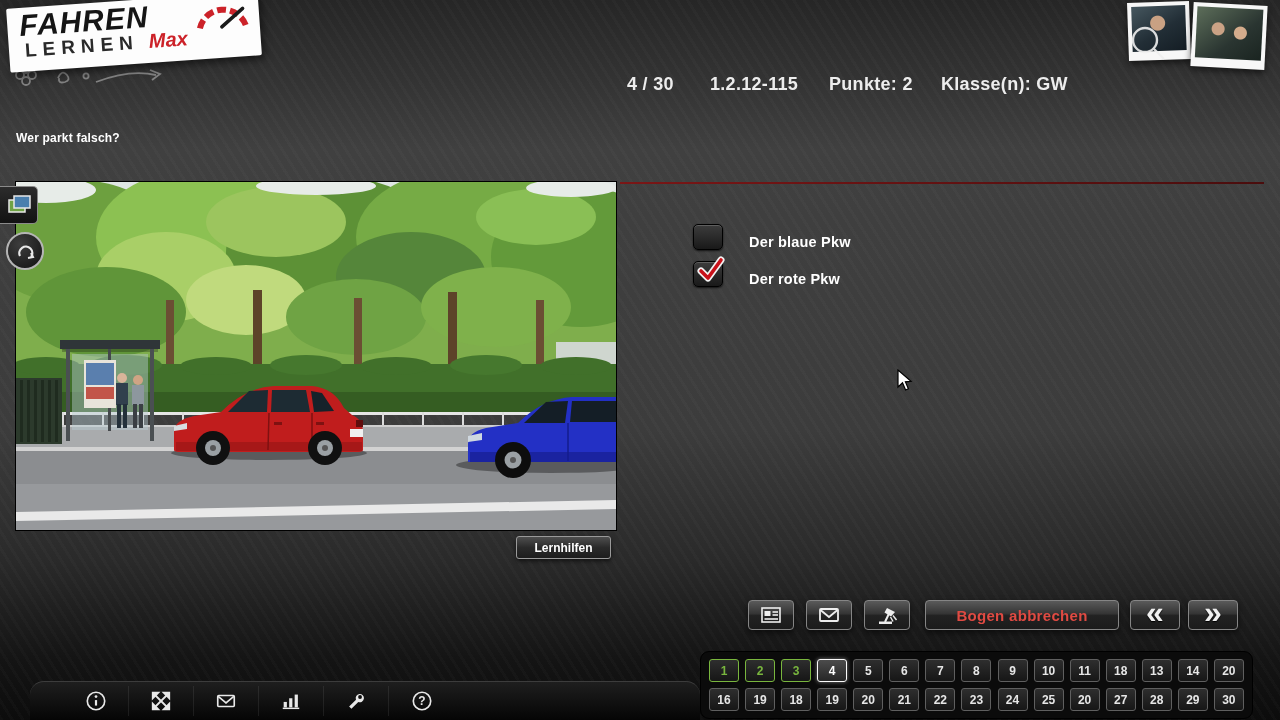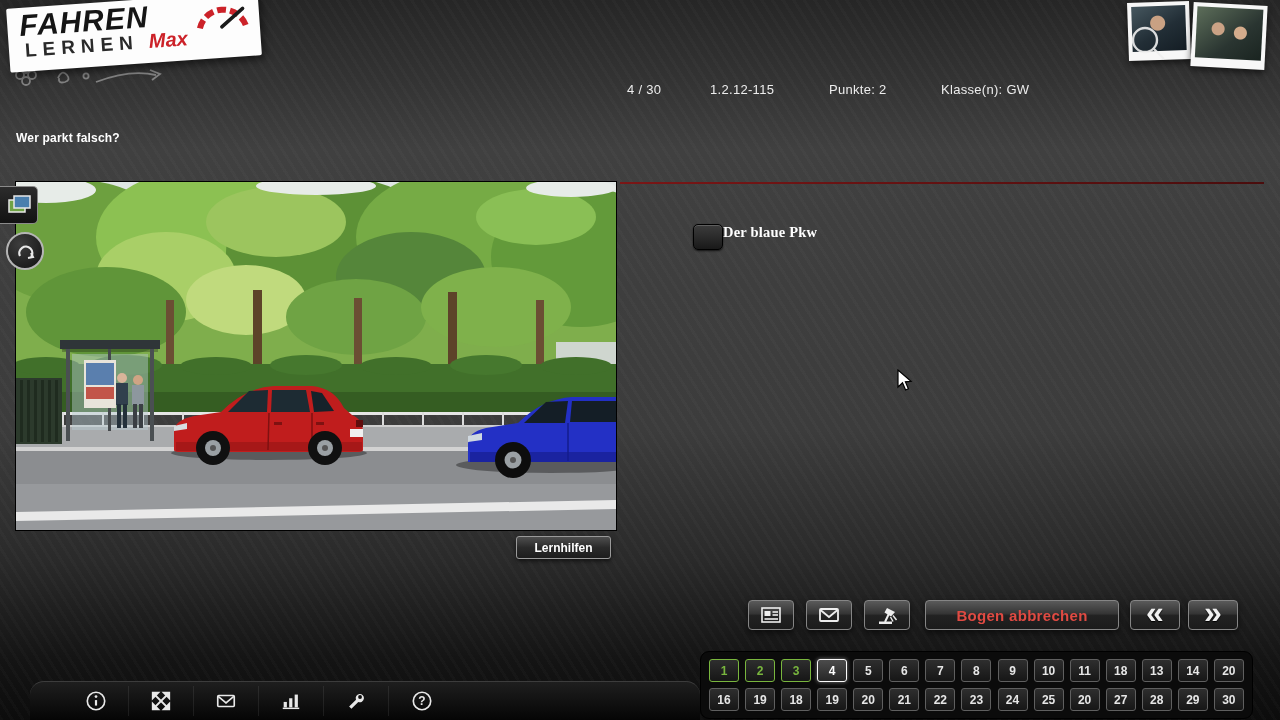--- a/index.html
+++ b/index.html
@@ -38,21 +38,21 @@
       radial-gradient(circle at 48% 38%, #c9a183 0 7px, rgba(0,0,0,0) 8px),
       linear-gradient(150deg,#46575f,#222e36 55%,#141d24); }
   .p2 { left:1192px; top:4px; width:74px; height:64px; transform:rotate(3deg); }
   .p2 .photo { background:
       radial-gradient(circle at 33% 42%, #caa285 0 6px, rgba(0,0,0,0) 7px),
       radial-gradient(circle at 67% 48%, #d4ac8c 0 6px, rgba(0,0,0,0) 7px),
       linear-gradient(140deg,#5d6e5a,#2a3531 60%,#1a2420); }
   .magnifier-doodle { position:absolute; left:1128px; top:24px; width:44px; height:42px; z-index:6; }
 
   
-  .h-item { position:absolute; top:82px; color:#ededed; font-size:13px; font-weight:normal; letter-spacing:.3px; }
+  .h-item { position:absolute; top:74px; color:#ededed; font-size:18px; font-weight:bold; letter-spacing:.3px; }
   .h-progress { left:627px; } .h-code { left:710px; } .h-points { left:829px; } .h-classes { left:941px; }
 
   .question-title { position:absolute; left:16px; top:131px; color:#fff; font-size:12px; font-weight:bold; letter-spacing:.2px; }
 
   
   .side-tab { position:absolute; left:0; width:38px; height:38px; background:linear-gradient(#2c2c2c,#121212);
     border:1px solid #8a8a8a; border-left:none; border-radius:0 5px 5px 0; display:flex; align-items:center; justify-content:center; z-index:6; }
   .tab1 { top:186px; }
   .tab2 { top:232px; left:6px; border:2px solid #b5b5b5; border-radius:50%; background:radial-gradient(circle at 35% 30%, #3d3d3d, #111); }
 
@@ -62,21 +62,21 @@
   .lernhilfen-btn {
     position:absolute; left:516px; top:536px; width:95px; height:23px; z-index:3;
     background:linear-gradient(180deg,#4e4e4e,#2a2a2a 50%,#1d1d1d); border:1px solid #9a9a9a; border-radius:3px;
     color:#fff; font:bold 12px "Liberation Sans",sans-serif; box-shadow:0 2px 4px rgba(0,0,0,.6);
   }
 
   
   .answer-topline { position:absolute; left:620px; top:182px; width:644px; height:2px;
     background:linear-gradient(90deg,#7a1616,#4a0d0d); }
   .answers-list { position:absolute; left:693px; top:224px; z-index:3; }
-  .answer-row { display:flex; align-items:flex-start; height:26px; margin-bottom:11px;font-family:Liberation Serif, serif; }
+  .answer-row { display:flex; align-items:flex-end; gap:26px; height:26px; margin-bottom:11px; }
   .checkbox { position:relative; width:30px; height:26px; border-radius:5px;
     background:linear-gradient(#3c3c3c,#191919); border:1px solid #000;
     box-shadow: inset 0 1px 0 rgba(255,255,255,.18), 0 1px 2px rgba(0,0,0,.7); flex:0 0 auto; }
   .checkbox svg { position:absolute; left:1px; top:-8px; width:32px; height:32px; }
   .answer-label { color:#fff; font-size:14.5px; font-weight:bold; letter-spacing:.2px; }
 
   
   .act-btn { position:absolute; top:600px; height:30px;
     background:linear-gradient(180deg,#5a5a5a 0%,#353535 45%,#222 52%,#1b1b1b 100%);
     border:1px solid #858585; border-radius:4px; box-shadow:0 3px 6px rgba(0,0,0,.55);
@@ -298,20 +298,29 @@
     </svg>
   </div>
 
   <button class="lernhilfen-btn">Lernhilfen</button>
 
   <div class="answer-topline"></div>
   <div class="answers-list">
       <div class="answer-row">
         <span class="checkbox"></span>
         <span class="answer-label">Der blaue Pkw</span>
+      </div>
+      <div class="answer-row">
+        <span class="checkbox">
+          <svg viewBox="0 0 32 32">
+            <path d="M6 17 L13 24 L26 6" fill="none" stroke="#f2f2f2" stroke-width="7" stroke-linecap="round" stroke-linejoin="round"></path>
+            <path d="M6 17 L13 24 L26 6" fill="none" stroke="#c8111a" stroke-width="3.6" stroke-linecap="round" stroke-linejoin="round"></path>
+          </svg>
+        </span>
+        <span class="answer-label">Der rote Pkw</span>
       </div>
     </div>
 
   <button class="act-btn btn-notes">
     <svg width="24" height="24" viewBox="0 0 24 24">
       <rect x="3" y="5" width="18" height="14" fill="none" stroke="#eee" stroke-width="1.6"></rect>
       <rect x="5.5" y="8" width="6" height="5" fill="#eee"></rect>
       <line x1="13.5" y1="9" x2="19" y2="9" stroke="#eee" stroke-width="1.6"></line>
       <line x1="13.5" y1="12" x2="19" y2="12" stroke="#eee" stroke-width="1.6"></line>
       <line x1="5.5" y1="16" x2="19" y2="16" stroke="#eee" stroke-width="1.6"></line>

